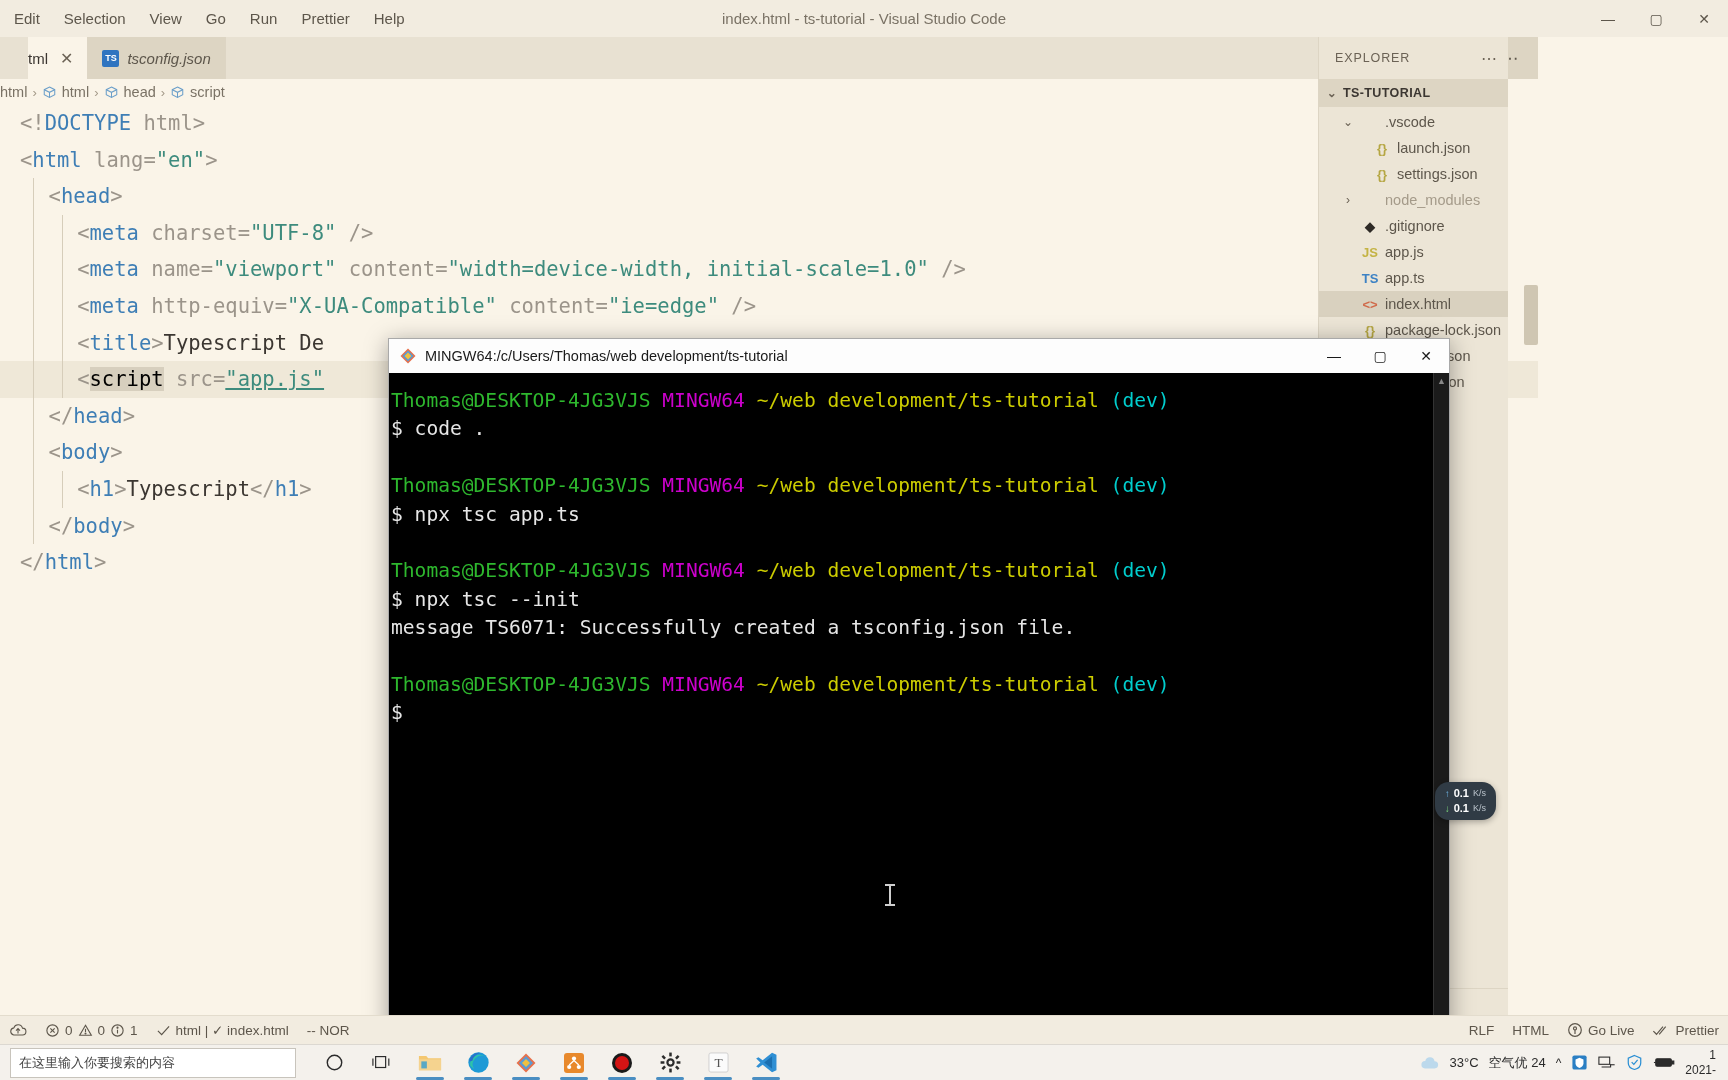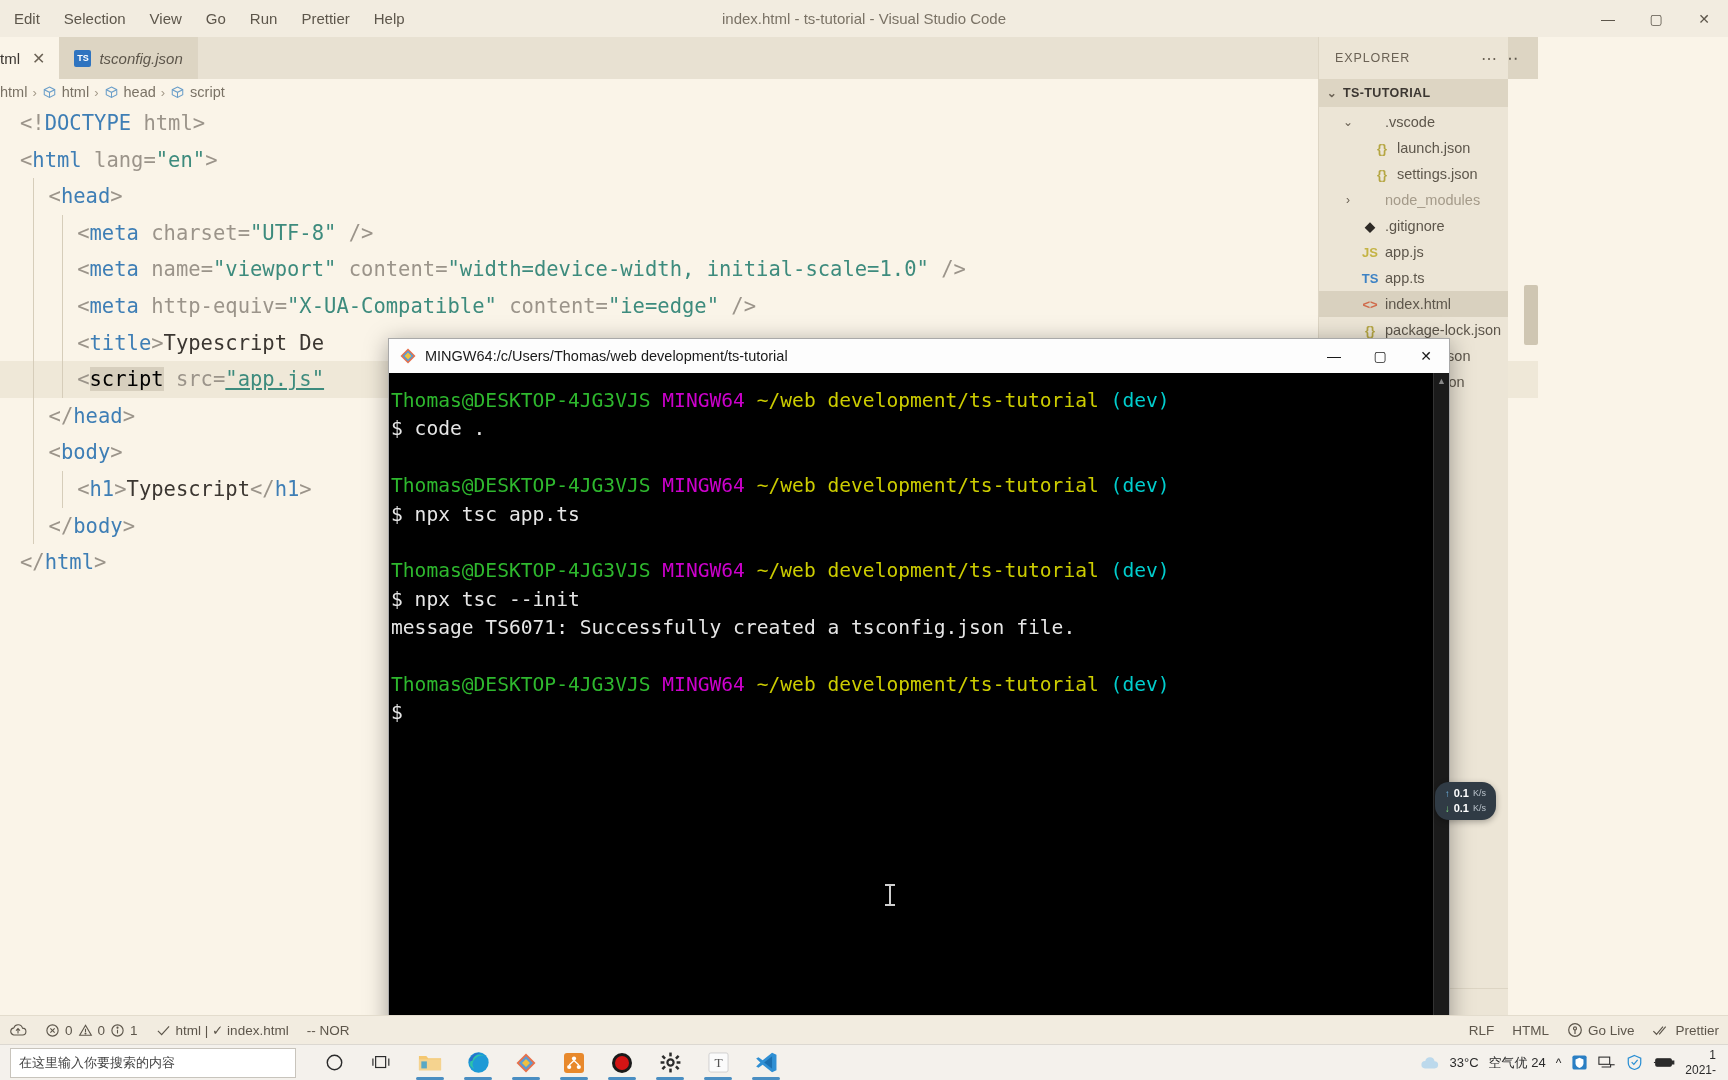--- a/index.html
+++ b/index.html
@@ -23,21 +23,21 @@
     position: absolute; left: 0; right: 0; text-align: center;
     font-size: 15px; color: #7a7265; pointer-events: none;
   }
   .win-ctrls { position: absolute; right: 0; top: 0; height: 37px; display: flex; }
   .win-btn { width: 48px; height: 37px; display: flex; align-items: center; justify-content: center;
              font-size: 14px; color: #5d564b; }
 
   
   .tabbar {
     position: absolute; top: 37px; left: 0; width: 1538px; height: 42px;
-    background: #e8e1d2; display: flex; align-items: stretch;
+    background: #e8e1d2; display: flex; align-items: stretch; padding-left: 28px;
   }
   .tab {
     display: flex; align-items: center; gap: 8px;
     padding: 0 14px; font-size: 15px; color: #5d564b;
     border-right: 1px solid #ddd5c4; position: relative;
   }
   .tab.active { background: #faf4e8; color: #3b3631; }
   .tab.inactive { background: #ddd5c3; font-style: italic; }
   .tab-close { font-size: 16px; color: #6b6255; margin-left: 4px; }
   .filetype-badge {

